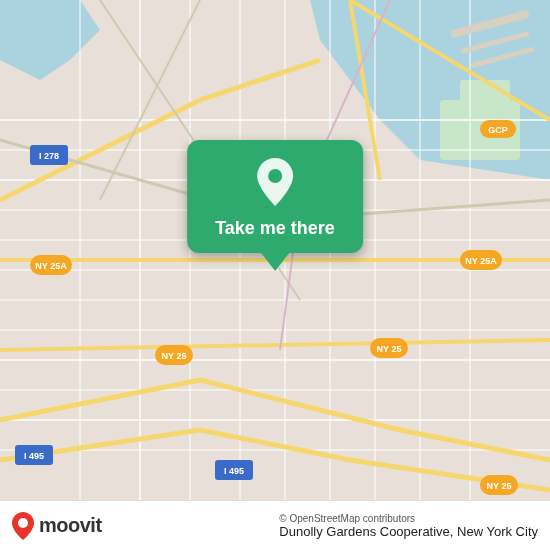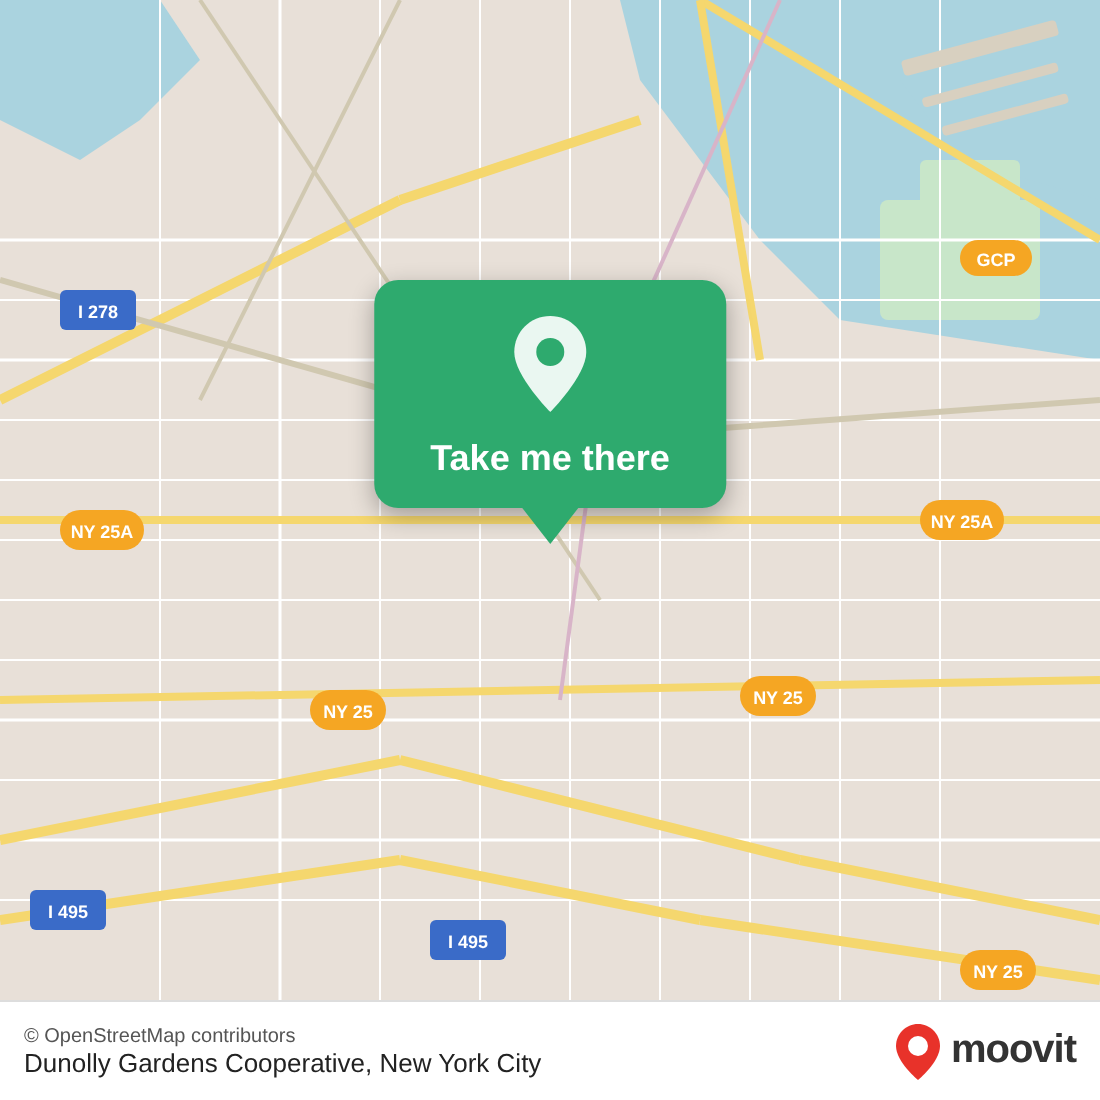--- a/index.html
+++ b/index.html
@@ -226,25 +226,25 @@
           <circle cx="20" cy="18" r="7" fill="#2eaa6e"></circle>
         </svg>
       </div>
       <button id="take-me-there-btn">Take me there</button>
     </div>
     <div id="triangle-pointer"></div>
   </div>
 </div>
 
 <div id="bottom-bar">
-  <div id="bottom-left">
-    <span id="osm-credit">© OpenStreetMap contributors</span>
-    <span id="location-name">Dunolly Gardens Cooperative, New York City</span>
-  </div>
   <div id="moovit-logo">
 
     <svg width="22" height="28" viewBox="0 0 22 28" xmlns="http://www.w3.org/2000/svg">
       <path d="M11 0C5 0 0 5 0 11C0 19 11 28 11 28C11 28 22 19 22 11C22 5 17 0 11 0Z" fill="#e8322a"></path>
       <circle cx="11" cy="11" r="5" fill="white"></circle>
     </svg>
     <span id="moovit-text">moovit</span>
   </div>
+  <div id="bottom-left">
+    <span id="osm-credit">© OpenStreetMap contributors</span>
+    <span id="location-name">Dunolly Gardens Cooperative, New York City</span>
+  </div>
 </div>
 
 </body></html>

